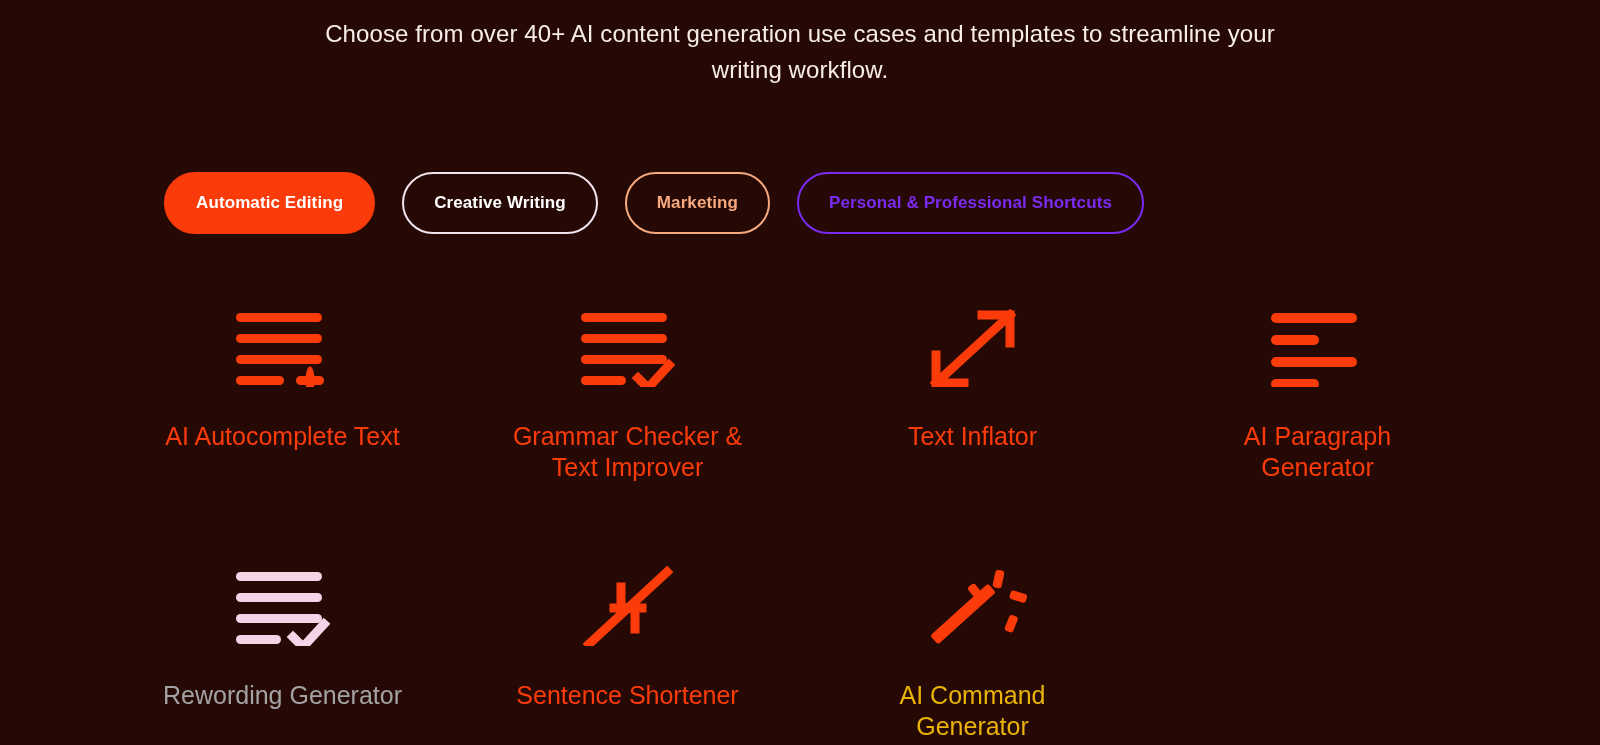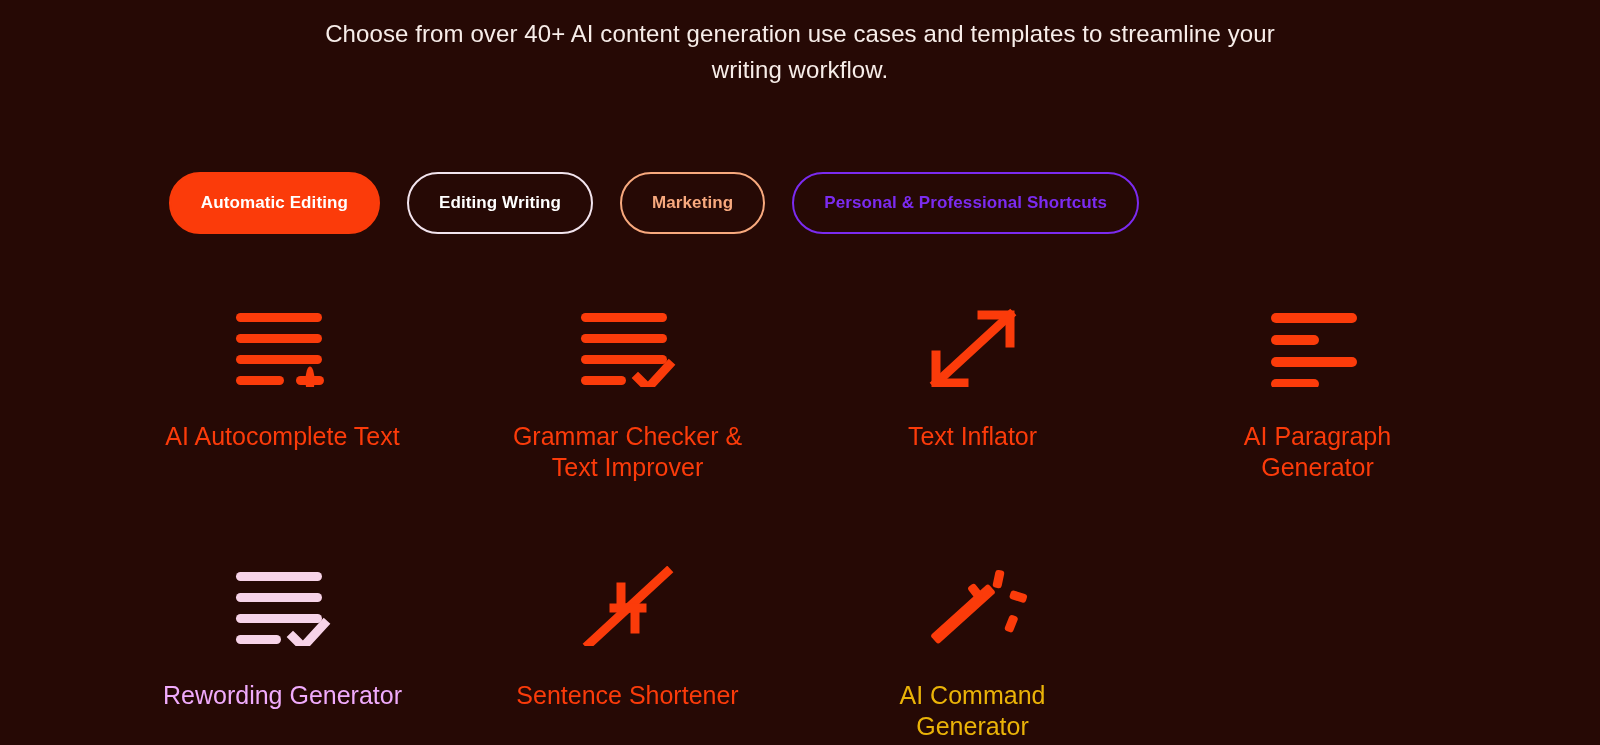--- a/index.html
+++ b/index.html
@@ -104,21 +104,21 @@
 <body>
 
 <div class="page">
 
   <div class="heading">
     <span class="heading-inner">Choose from over 40+ AI content generation use cases and templates to streamline your writing workflow.</span>
   </div>
 
   <div class="tabs" id="tabs">
       <div class="pill solid" style="background: rgb(251, 59, 10); color: rgb(255, 255, 255); border-color: rgb(251, 59, 10);">Automatic Editing</div>
-      <div class="pill" style="background: transparent; color: rgb(255, 255, 255); border-color: rgb(242, 228, 238);">Editing Writing</div>
+      <div class="pill" style="background: transparent; color: rgb(255, 255, 255); border-color: rgb(242, 228, 238);">Creative Writing</div>
       <div class="pill" style="background: transparent; color: rgb(248, 169, 126); border-color: rgb(248, 169, 126);">Marketing</div>
       <div class="pill" style="background: transparent; color: rgb(123, 43, 240); border-color: rgb(123, 43, 240);">Personal &amp; Professional Shortcuts</div>
     </div>
 
   <div class="grid" id="grid">
       <div class="card">
         <div class="card-icon">
           <svg width="110" height="80" viewBox="0 0 110 80" xmlns="http://www.w3.org/2000/svg">
             <rect x="8" y="6" width="86" height="9" rx="4.5" fill="#FB3B0A"></rect>
             <rect x="8" y="27" width="86" height="9" rx="4.5" fill="#FB3B0A"></rect>
@@ -168,21 +168,21 @@
       <div class="card">
         <div class="card-icon">
           <svg width="110" height="80" viewBox="0 0 110 80" xmlns="http://www.w3.org/2000/svg">
             <rect x="8" y="6" width="86" height="9" rx="4.5" fill="#F7D3E8"></rect>
             <rect x="8" y="27" width="86" height="9" rx="4.5" fill="#F7D3E8"></rect>
             <rect x="8" y="48" width="86" height="9" rx="4.5" fill="#F7D3E8"></rect>
             <rect x="8" y="69" width="45" height="9" rx="4.5" fill="#F7D3E8"></rect>
             <path d="M65 71 L75 81 L96 58" stroke="#F7D3E8" stroke-width="9" fill="none" stroke-linecap="square" stroke-linejoin="miter"></path>
           </svg>
         </div>
-        <div class="card-label" style="color: #f0abfc;">Rewording Generator</div>
+        <div class="card-label" style="color: #a3a3a3;">Rewording Generator</div>
       </div>
       <div class="card">
         <div class="card-icon">
           <svg width="110" height="80" viewBox="0 0 110 80" xmlns="http://www.w3.org/2000/svg">
             <g stroke="#FB3B0A" stroke-width="9" fill="none" stroke-linecap="square">
          <path d="M16 78 L94 6"></path>
          <path d="M41 42 H62 V63"></path>
          <path d="M69 42 H48 V21"></path>
        </g>
           </svg>

